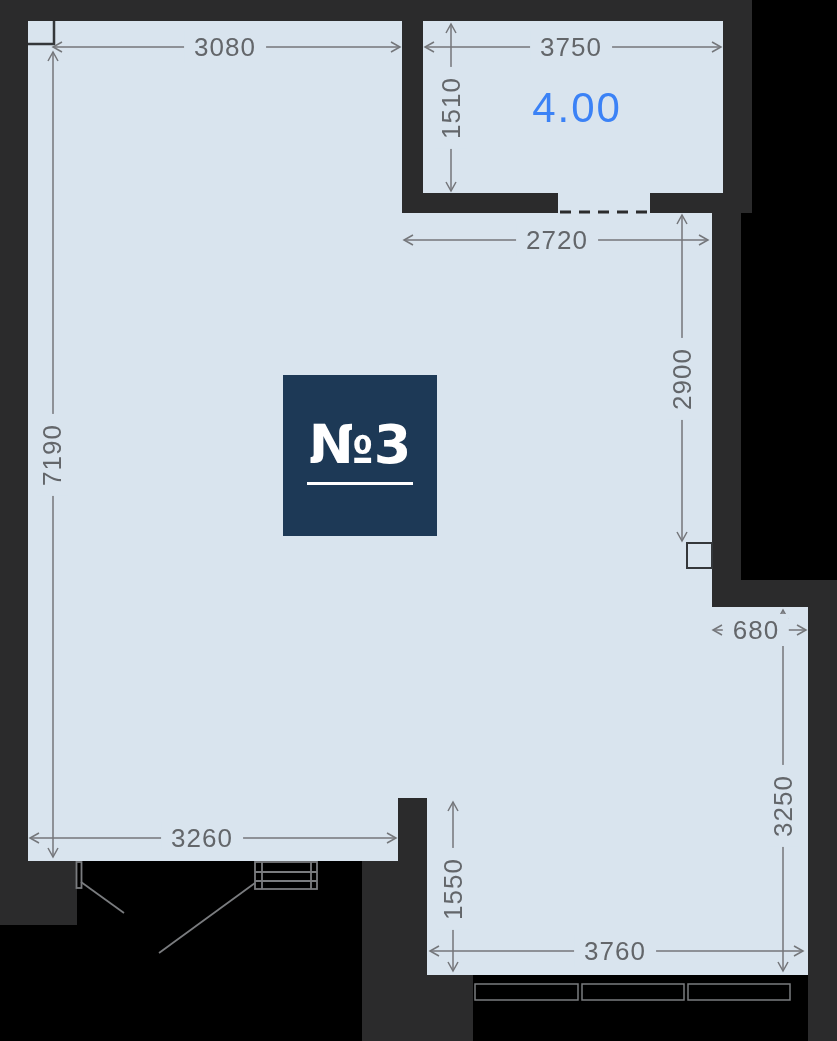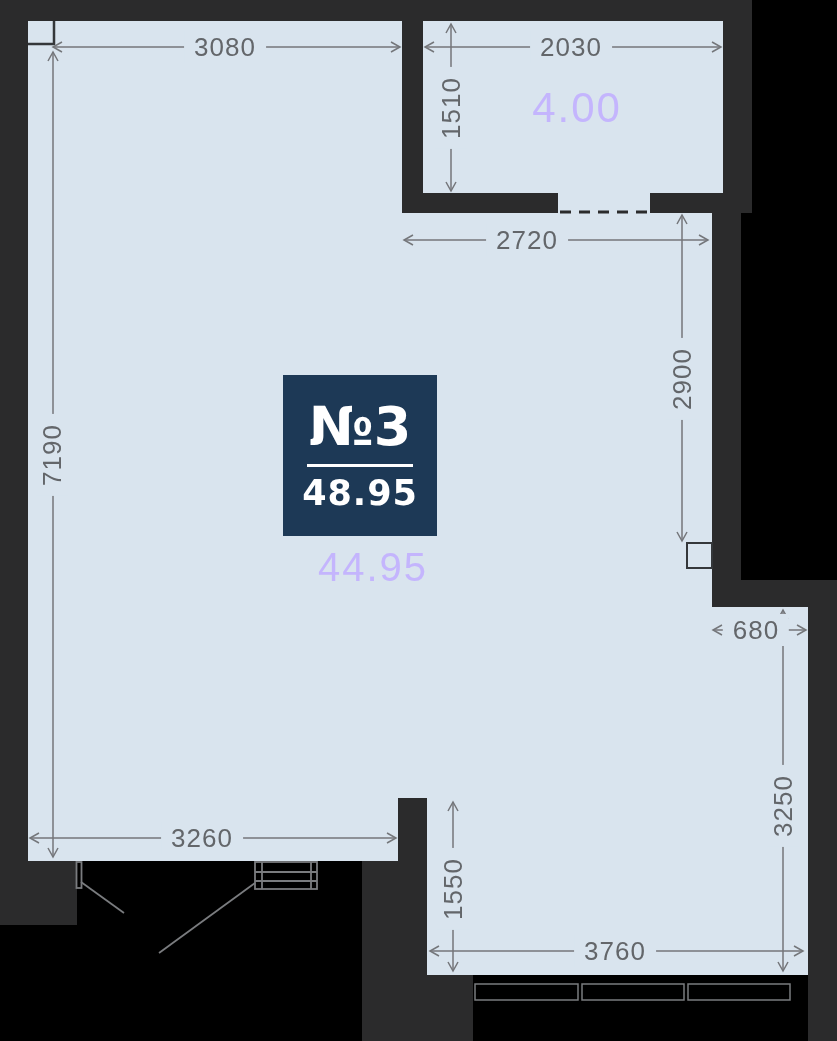--- a/index.html
+++ b/index.html
@@ -33,21 +33,21 @@
     padding: 3px 10px;
     white-space: nowrap;
   }
   .dim.v {
     transform: translate(-50%, -50%) rotate(-90deg);
   }
   
   .area-label {
     position: absolute;
     transform: translate(-50%, -50%);
-    color: #c4b5fd;
+    color: #3b82f6;
     letter-spacing: 2px;
     line-height: 1;
     white-space: nowrap;
   }
   .area-label.balcony { font-size: 42px; }
   .area-label.living  { font-size: 40px; }
   
   .unit-card {
     position: absolute;
     left: 283px;
@@ -145,32 +145,30 @@
       <line x1="713" y1="630" x2="806" y2="630" marker-start="url(#arr)" marker-end="url(#arr)"></line>
       <line x1="783" y1="610" x2="783" y2="971" marker-start="url(#arr)" marker-end="url(#arr)"></line>
       <line x1="453" y1="802" x2="453" y2="971" marker-start="url(#arr)" marker-end="url(#arr)"></line>
       <line x1="430" y1="951" x2="803" y2="951" marker-start="url(#arr)" marker-end="url(#arr)"></line>
       <line x1="30" y1="838" x2="396" y2="838" marker-start="url(#arr)" marker-end="url(#arr)"></line>
     </g>
   </svg>
 
   <div class="dim" style="left:225px; top:47px;">3080</div>
   <div class="dim v" style="left:52px;  top:455px;">7190</div>
-  <div class="dim" style="left:571px; top:47px;">2030</div>
+  <div class="dim" style="left:571px; top:47px;">3750</div>
   <div class="dim v" style="left:451px; top:108px;">1510</div>
-  <div class="dim" style="left:527px; top:240px;">2720</div>
+  <div class="dim" style="left:557px; top:240px;">2720</div>
   <div class="dim v" style="left:682px; top:379px;">2900</div>
   <div class="dim" style="left:756px; top:630px;">680</div>
   <div class="dim v" style="left:783px; top:806px;">3250</div>
   <div class="dim v" style="left:453px; top:889px;">1550</div>
   <div class="dim" style="left:615px; top:951px;">3760</div>
   <div class="dim" style="left:202px; top:838px;">3260</div>
 
   <div class="area-label balcony" style="left:577px; top:108px;">4.00</div>
-  <div class="area-label living" style="left:373px; top:567px;">44.95</div>
 
   <div class="unit-card">
     <div class="num">№3</div>
     <div class="rule"></div>
-    <div class="total">48.95</div>
   </div>
 
 </div>
 
 </body></html>

